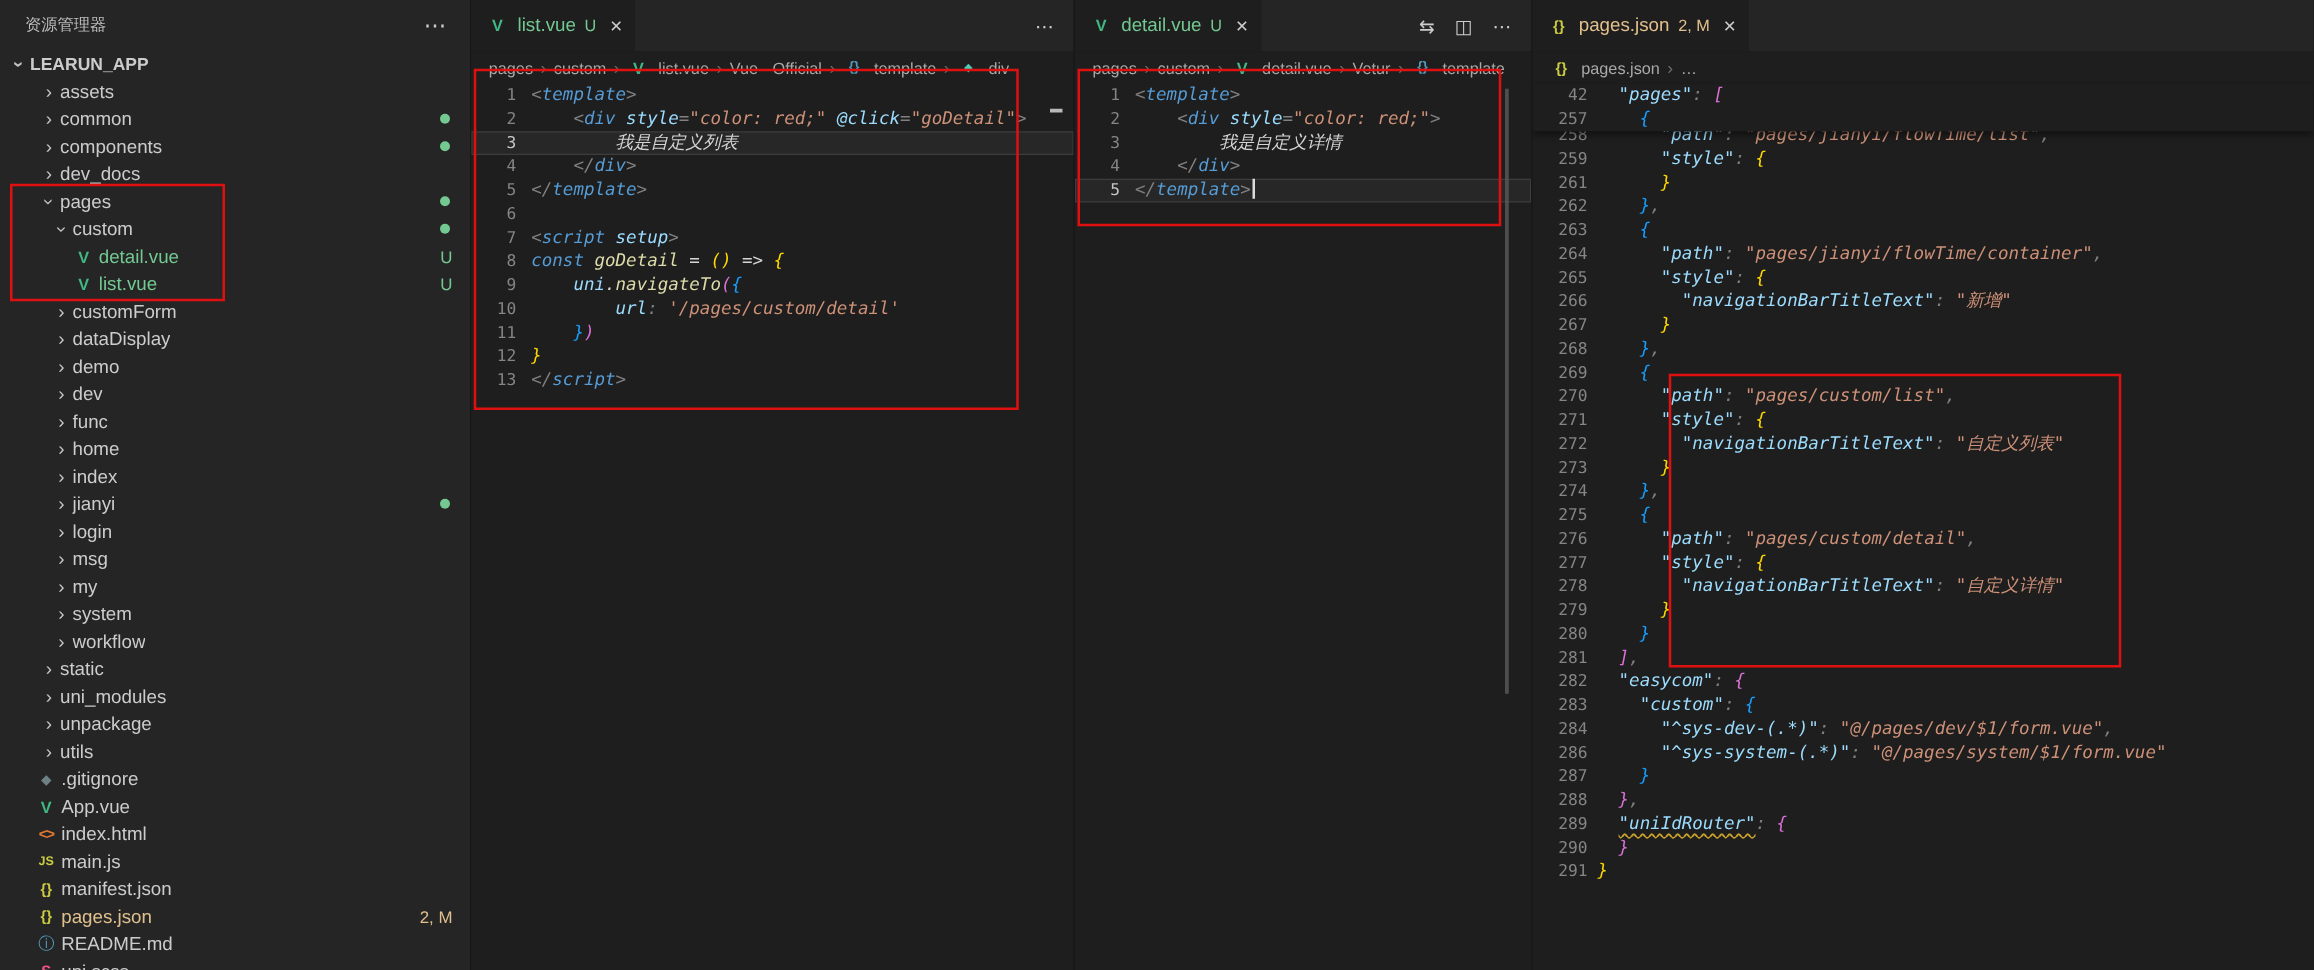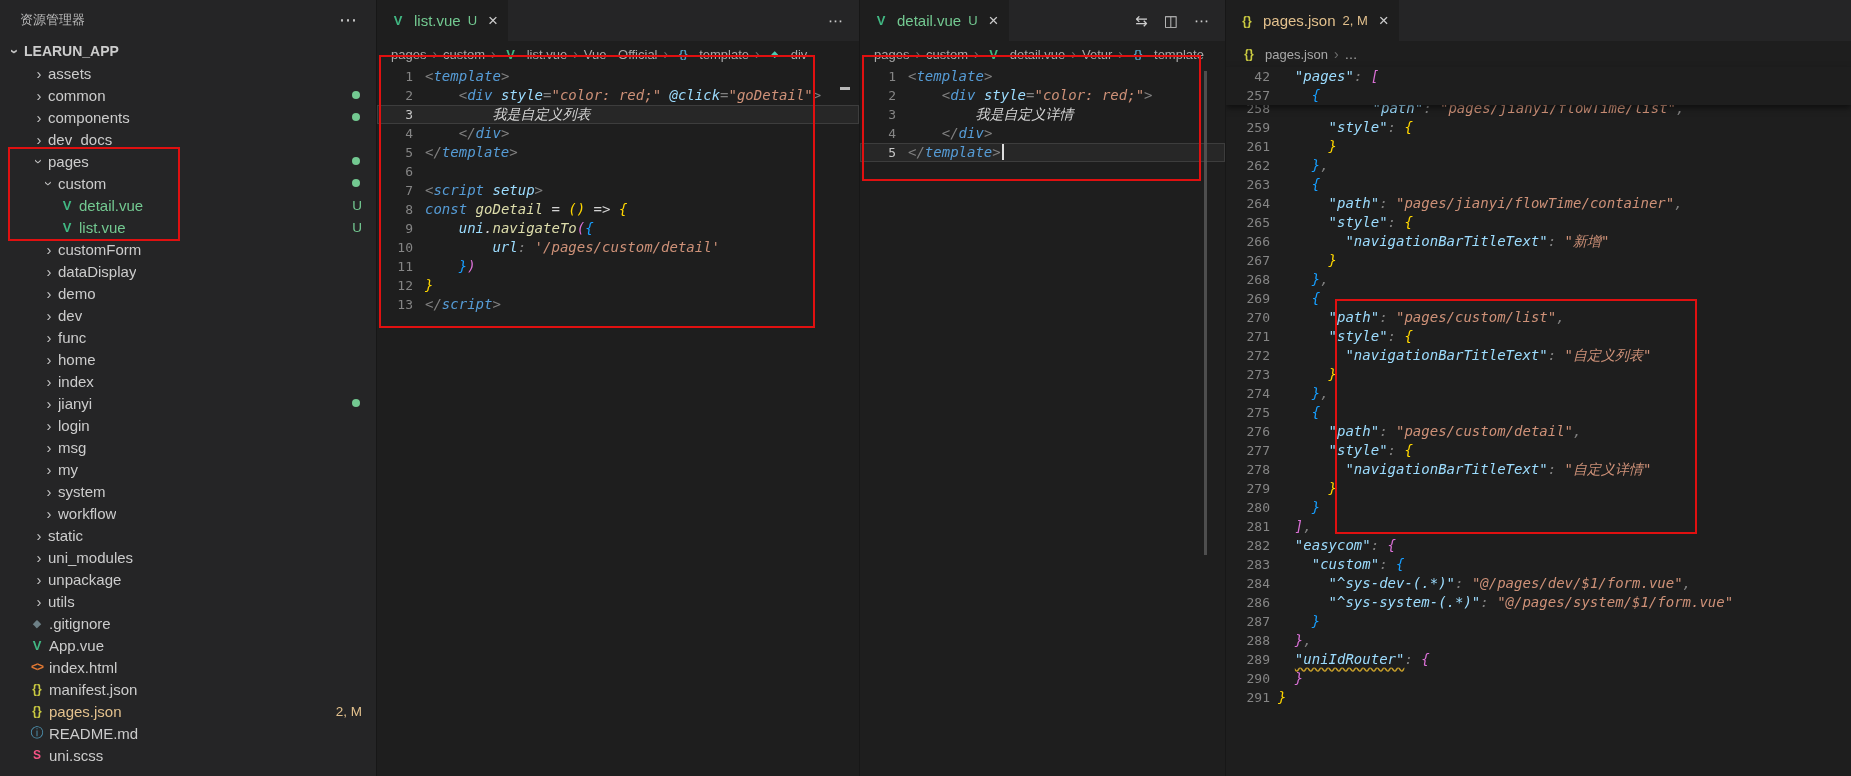--- a/index.html
+++ b/index.html
@@ -52,21 +52,21 @@
   
   .code { position: absolute; top: 67px; left: 0; right: 0; bottom: 0; font-family: "DejaVu Sans Mono", monospace; font-size: 14px; line-height: 19px; color: #d4d4d4; }
   .line { display: flex; height: 19px; white-space: pre; }
   .ln { width: 48px; flex: none; text-align: right; padding-right: 12px; color: #858585; font-size: 13px; }
   #pane3 .ln { width: 52px; padding-right: 8px; }
   .lc { flex: 1; white-space: pre; font-style: italic; }
   .cur { background: rgba(110,110,110,0.12); outline: 1px solid rgba(255,255,255,0.10); outline-offset: -1px; }
   .cur .ln { color: #c6c6c6; }
   .cursor { display: inline-block; width: 2px; height: 16px; background: #dcdcdc; vertical-align: -3px; margin-left: 1px; }
   .sticky { position: relative; z-index: 3; background: #1e1e1e; box-shadow: 0 3px 6px rgba(0,0,0,0.5); }
-  .clip { height: 13px; overflow: hidden; align-items: flex-end; gap: 44px; }
+  .clip { height: 13px; overflow: hidden; align-items: flex-end; }
 
   .t-p   { color: #808080; }
   .t-tag { color: #569cd6; }
   .t-attr{ color: #9cdcfe; }
   .t-str { color: #ce9178; }
   .t-txt { color: #d4d4d4; }
   .t-kw  { color: #569cd6; }
   .t-fn  { color: #dcdcaa; }
   .t-var { color: #9cdcfe; }
   .t-key { color: #9cdcfe; }
@@ -237,20 +237,25 @@
           <span class="spacer"></span>
         </div>
         <div class="row" style="padding-left: 28px;">
           <span class="fi ic-vue">V</span>
           <span class="lab">App.vue</span>
           <span class="spacer"></span>
         </div>
         <div class="row" style="padding-left: 28px;">
           <span class="fi ic-html">&lt;&gt;</span>
           <span class="lab">index.html</span>
+          <span class="spacer"></span>
+        </div>
+        <div class="row" style="padding-left: 28px;">
+          <span class="fi ic-js">JS</span>
+          <span class="lab">main.js</span>
           <span class="spacer"></span>
         </div>
         <div class="row" style="padding-left: 28px;">
           <span class="fi ic-json">{}</span>
           <span class="lab">manifest.json</span>
           <span class="spacer"></span>
         </div>
         <div class="row" style="padding-left: 28px;">
           <span class="fi ic-json">{}</span>
           <span class="lab st-modified">pages.json</span>

